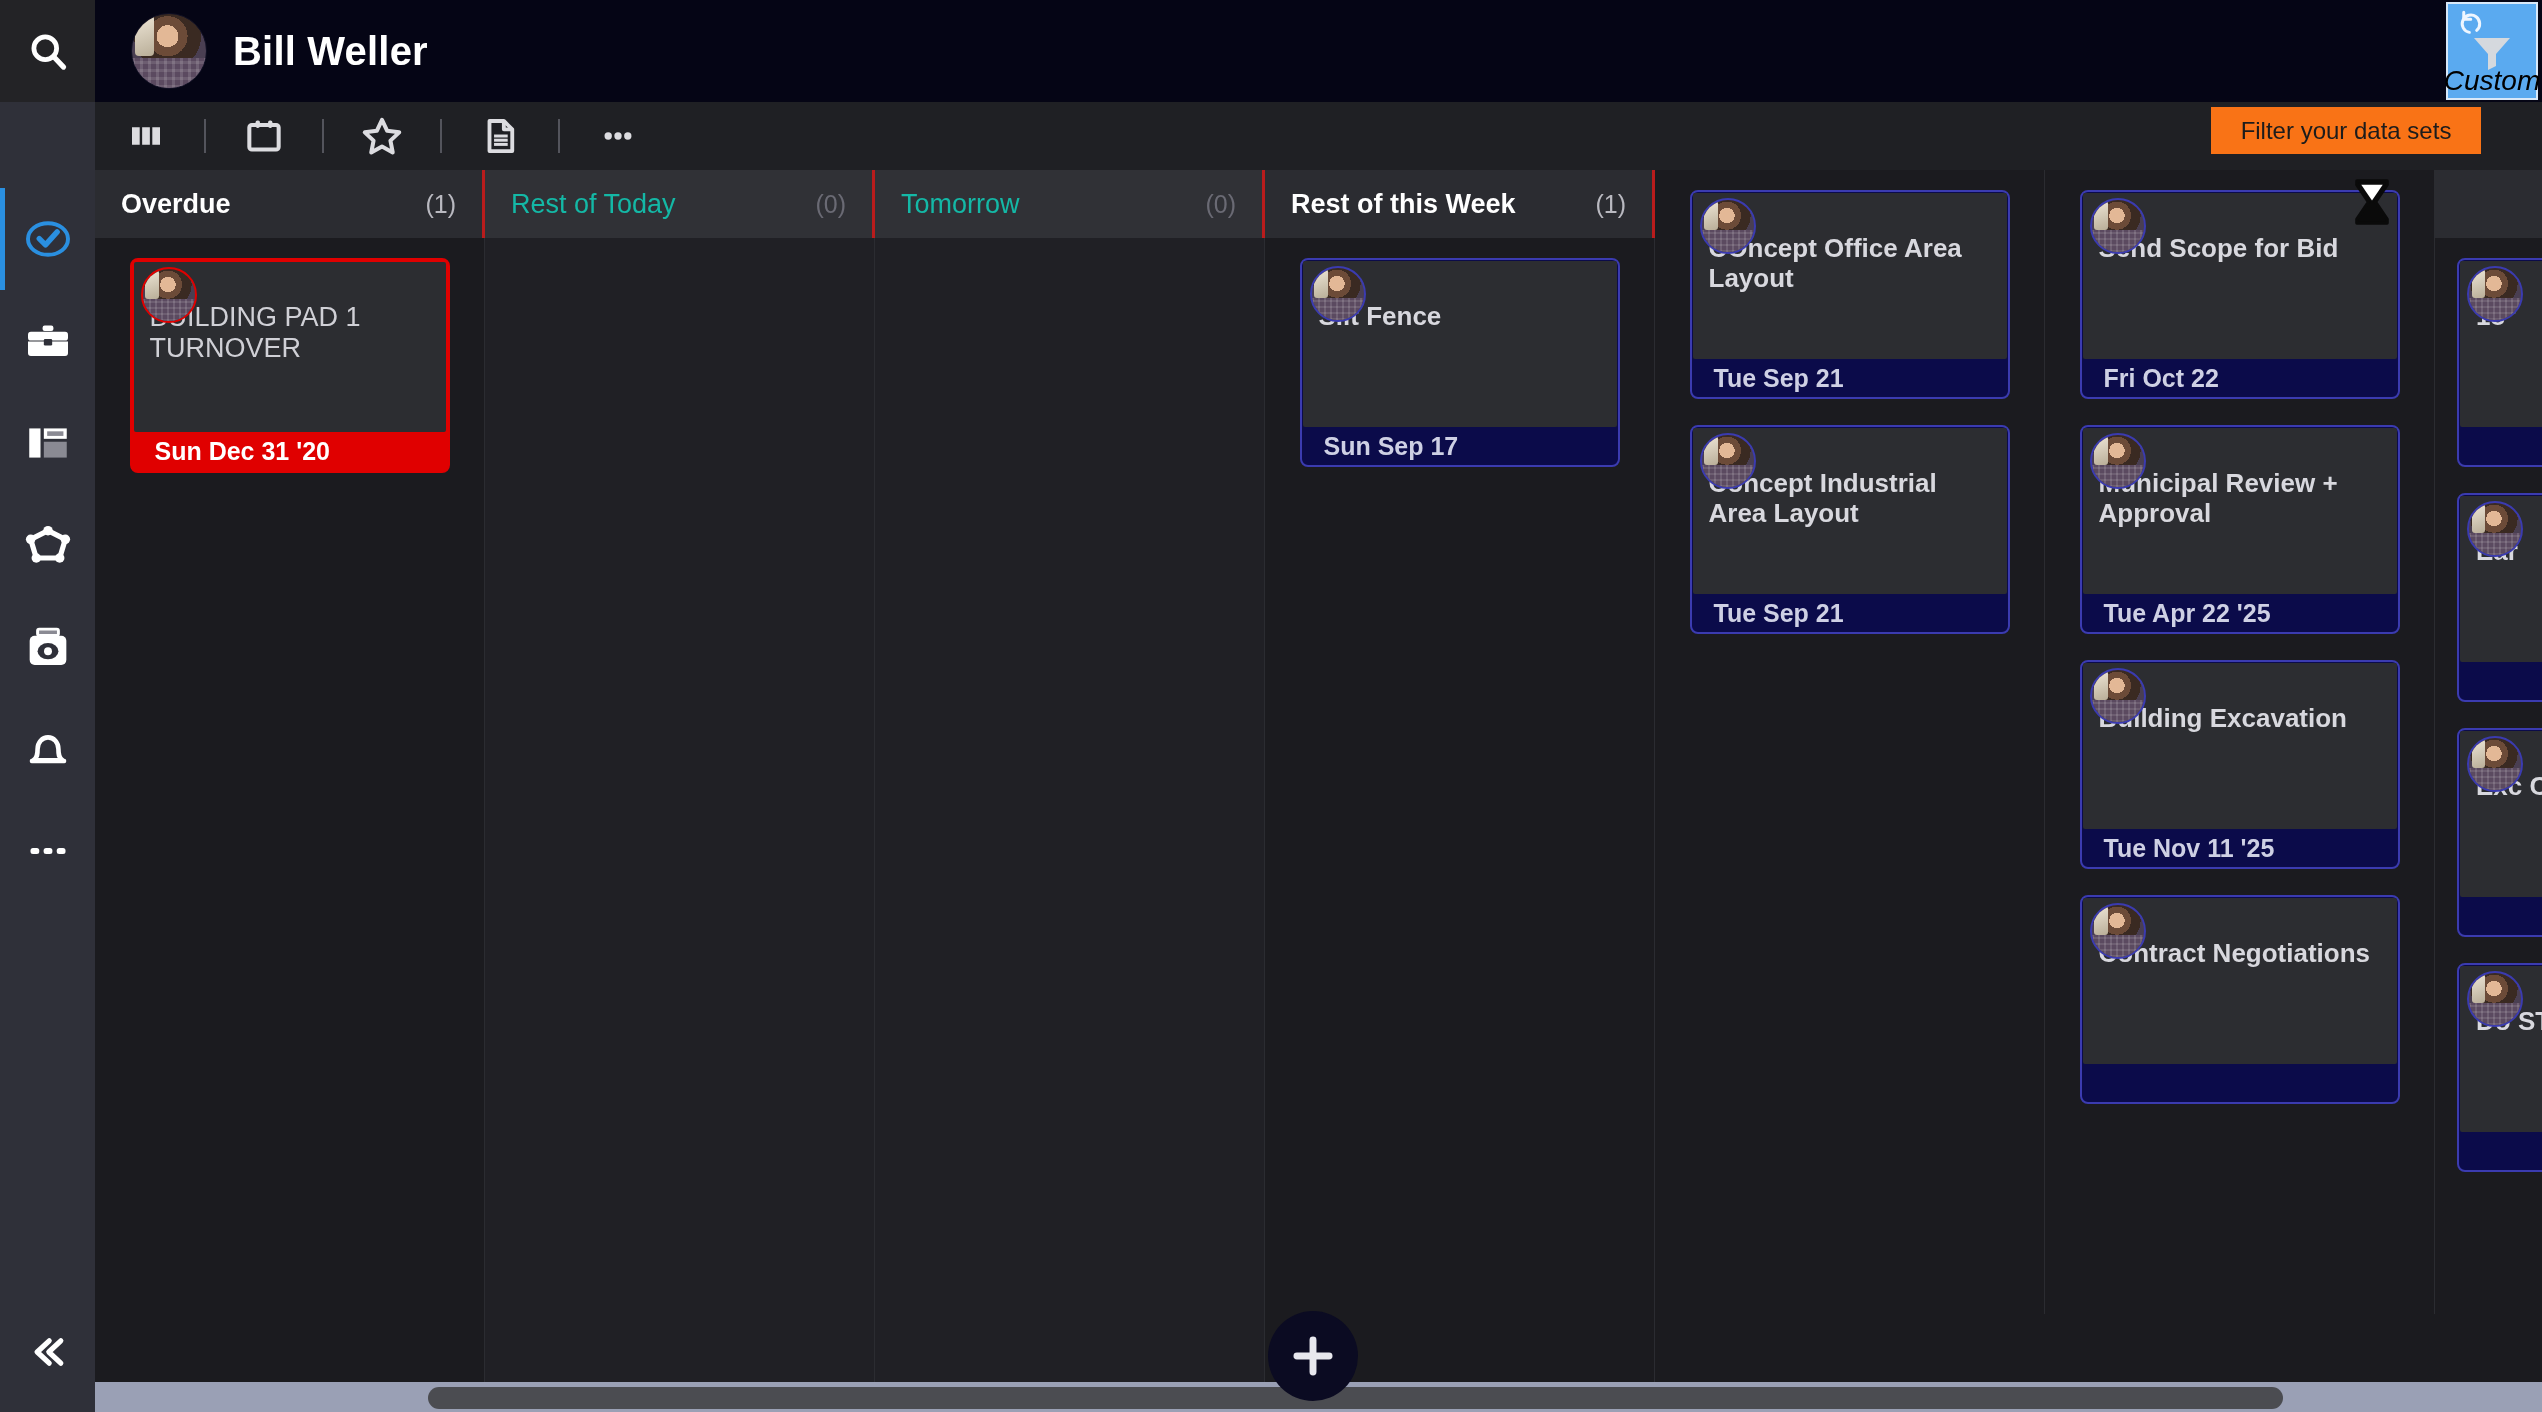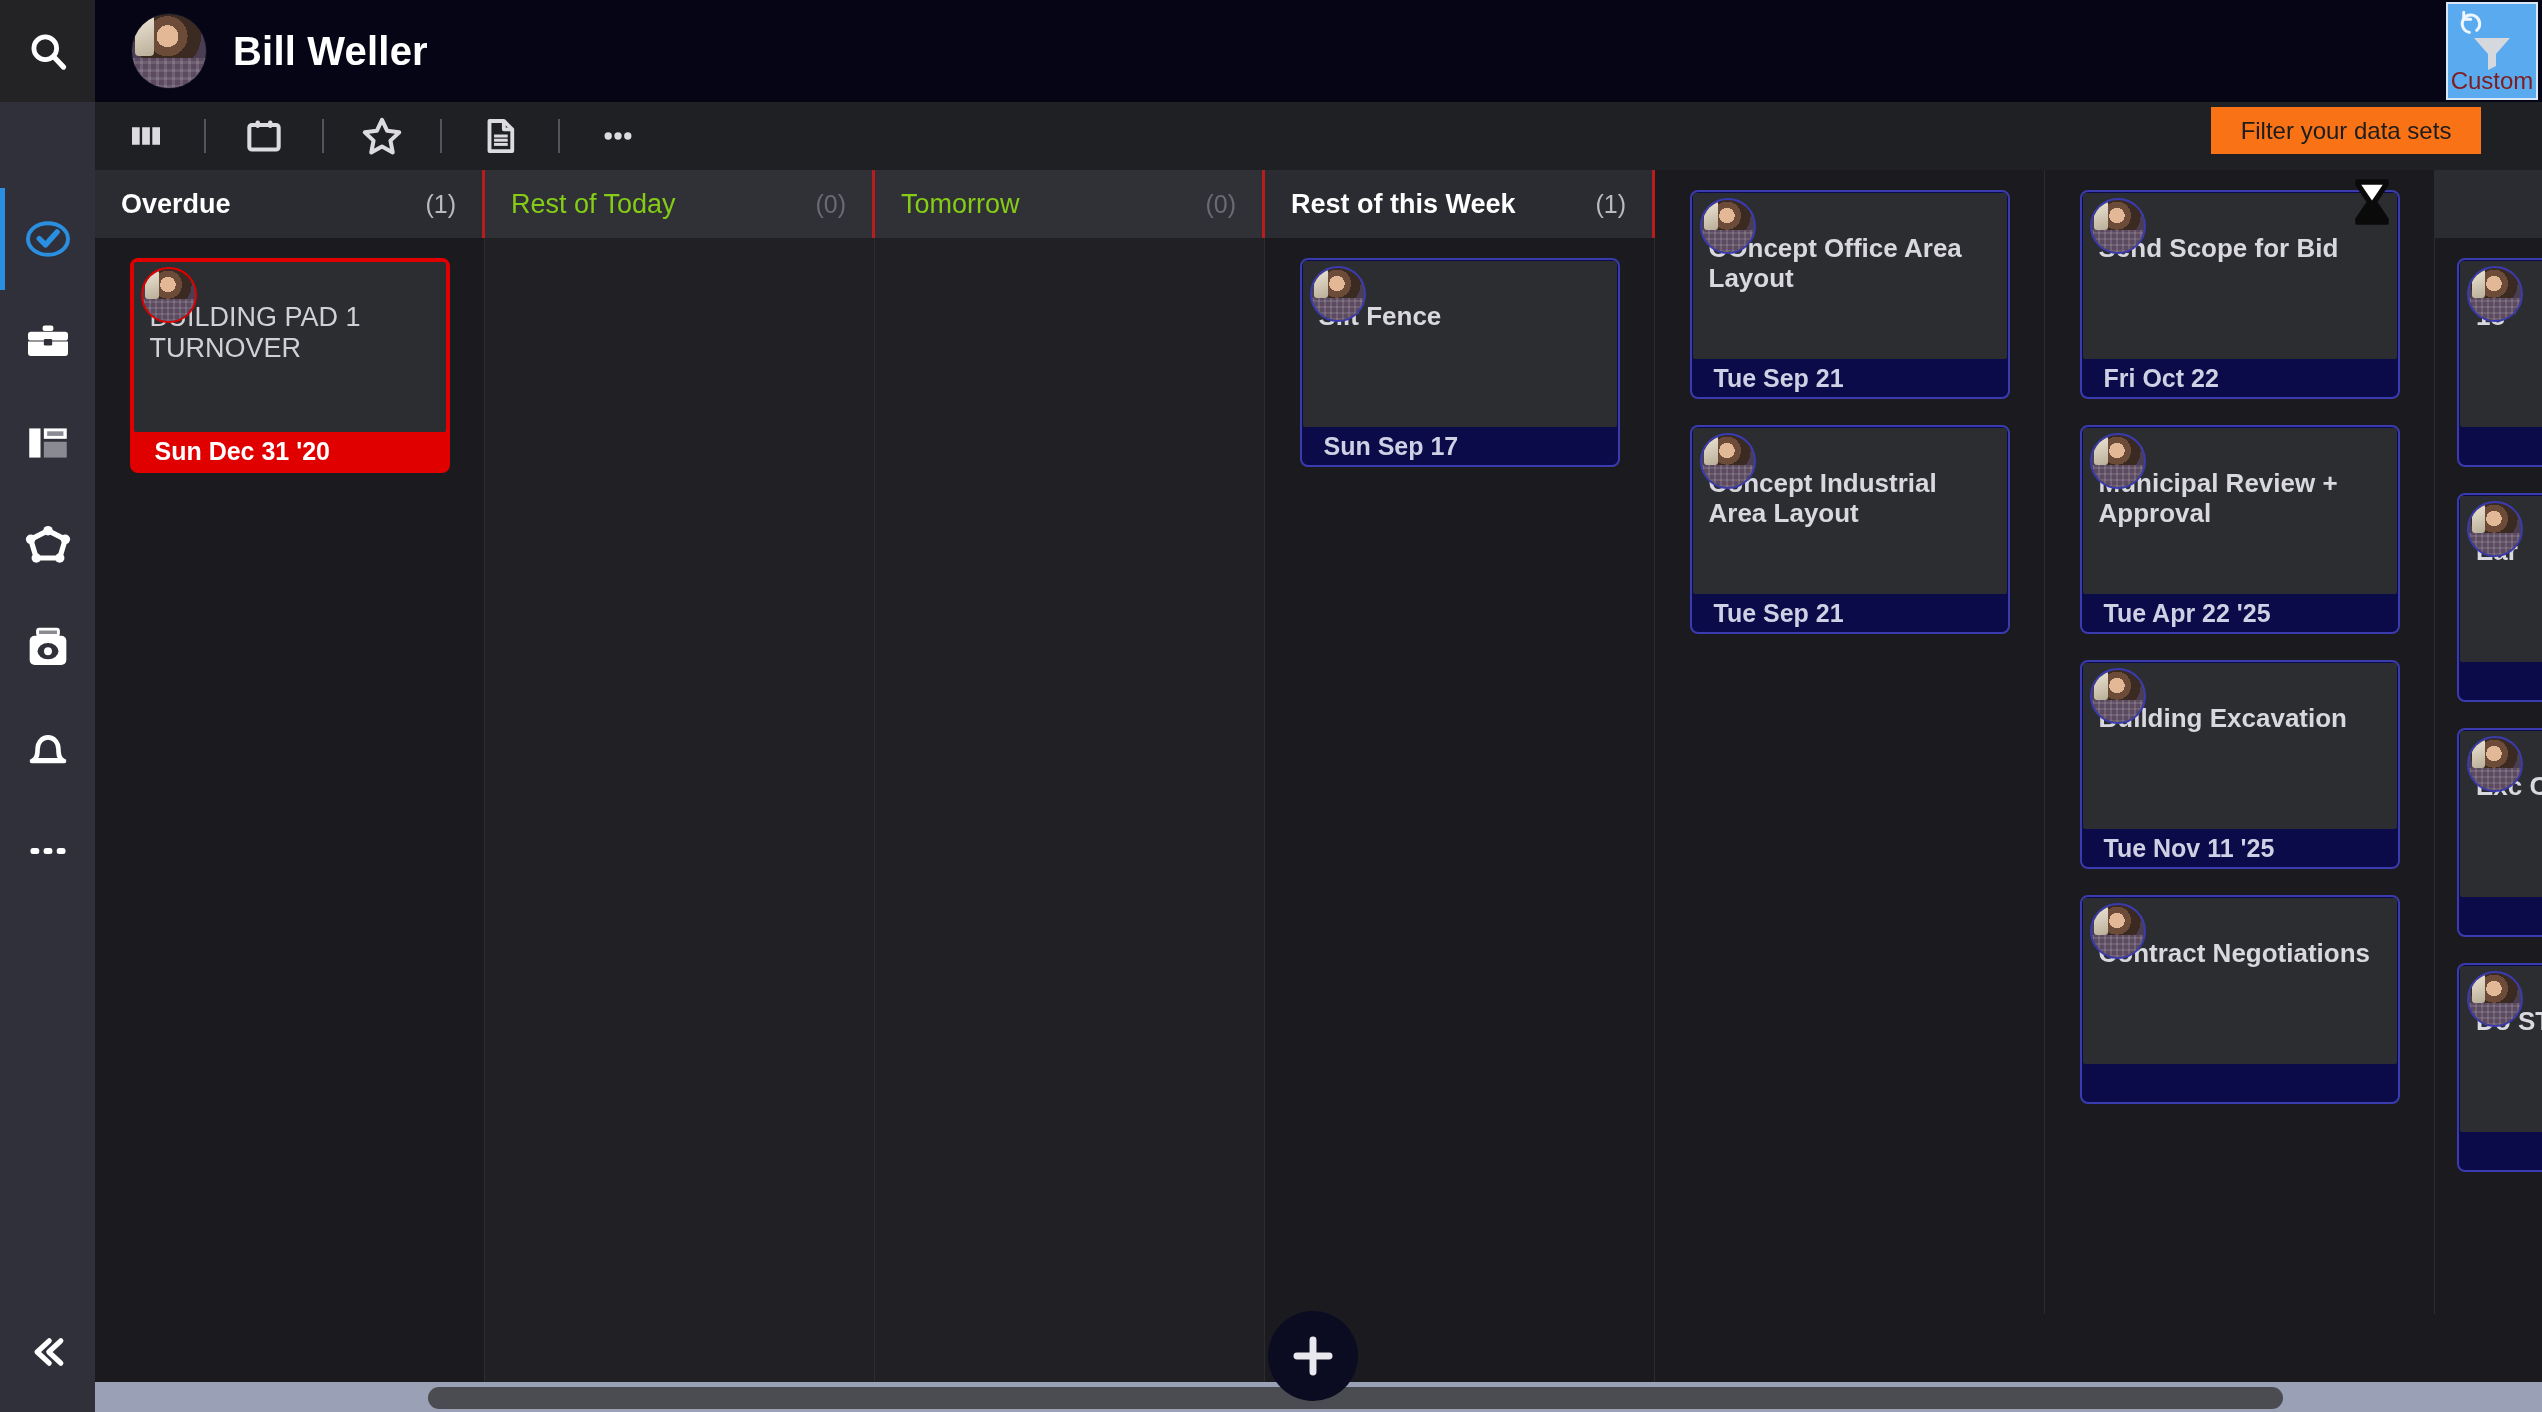--- a/index.html
+++ b/index.html
@@ -81,21 +81,21 @@
   .quick-filter-text { flex: 1; }
   .custom-btn {
     width: 92px; height: 98px; margin-right: 4px;
     background: #5aaaf0; border: 2px solid #d8e8f8;
     position: relative;
     display: flex; flex-direction: column; align-items: center; justify-content: flex-end;
     padding-bottom: 4px;
   }
   .custom-btn .undo { position: absolute; left: 8px; top: 4px; }
   .custom-btn .funnel { position: absolute; left: 50%; top: 24px; transform: translateX(-50%); }
-  .custom-label { color: #7f1d1d; font-size: 24px; line-height: 26px; z-index: 2; }
+  .custom-label { color: #000000; font-size: 28px; line-height: 26px; z-index: 2; font-style: italic; }
 
   
   .toolbar {
     position: absolute; left: 95px; top: 102px;
     width: 2447px; height: 68px;
     background: #1f2024;
     display: flex; align-items: center;
   }
   .tb-btn {
     width: 62px; height: 68px;
@@ -121,21 +121,21 @@
   }
   .columns { display: flex; height: 1212px; }
   .col { flex: none; position: relative; }
   .col-head {
     height: 68px; display: flex; align-items: center;
     padding: 0 26px; border-right: 3px solid #b91c1c;
   }
   .col-head.dim { background: #303136; }
   .col-head.lit { background: #2b2c31; }
   .col-title { font-size: 27px; font-weight: bold; color: #ffffff; }
-  .col-title.muted { color: #84cc16; font-weight: normal; }
+  .col-title.muted { color: #14b8a6; font-weight: normal; }
   .col-count { margin-left: auto; font-size: 25px; color: #b9b9c0; }
   .col-count.muted { color: #6a6a74; }
   .col-body {
     height: 1144px; padding: 20px 0 0 0;
     border-right: 1px solid #2b2c31;
     background: #1b1b1f;
   }
   .col-body.alt { background: #202025; }
 
   

